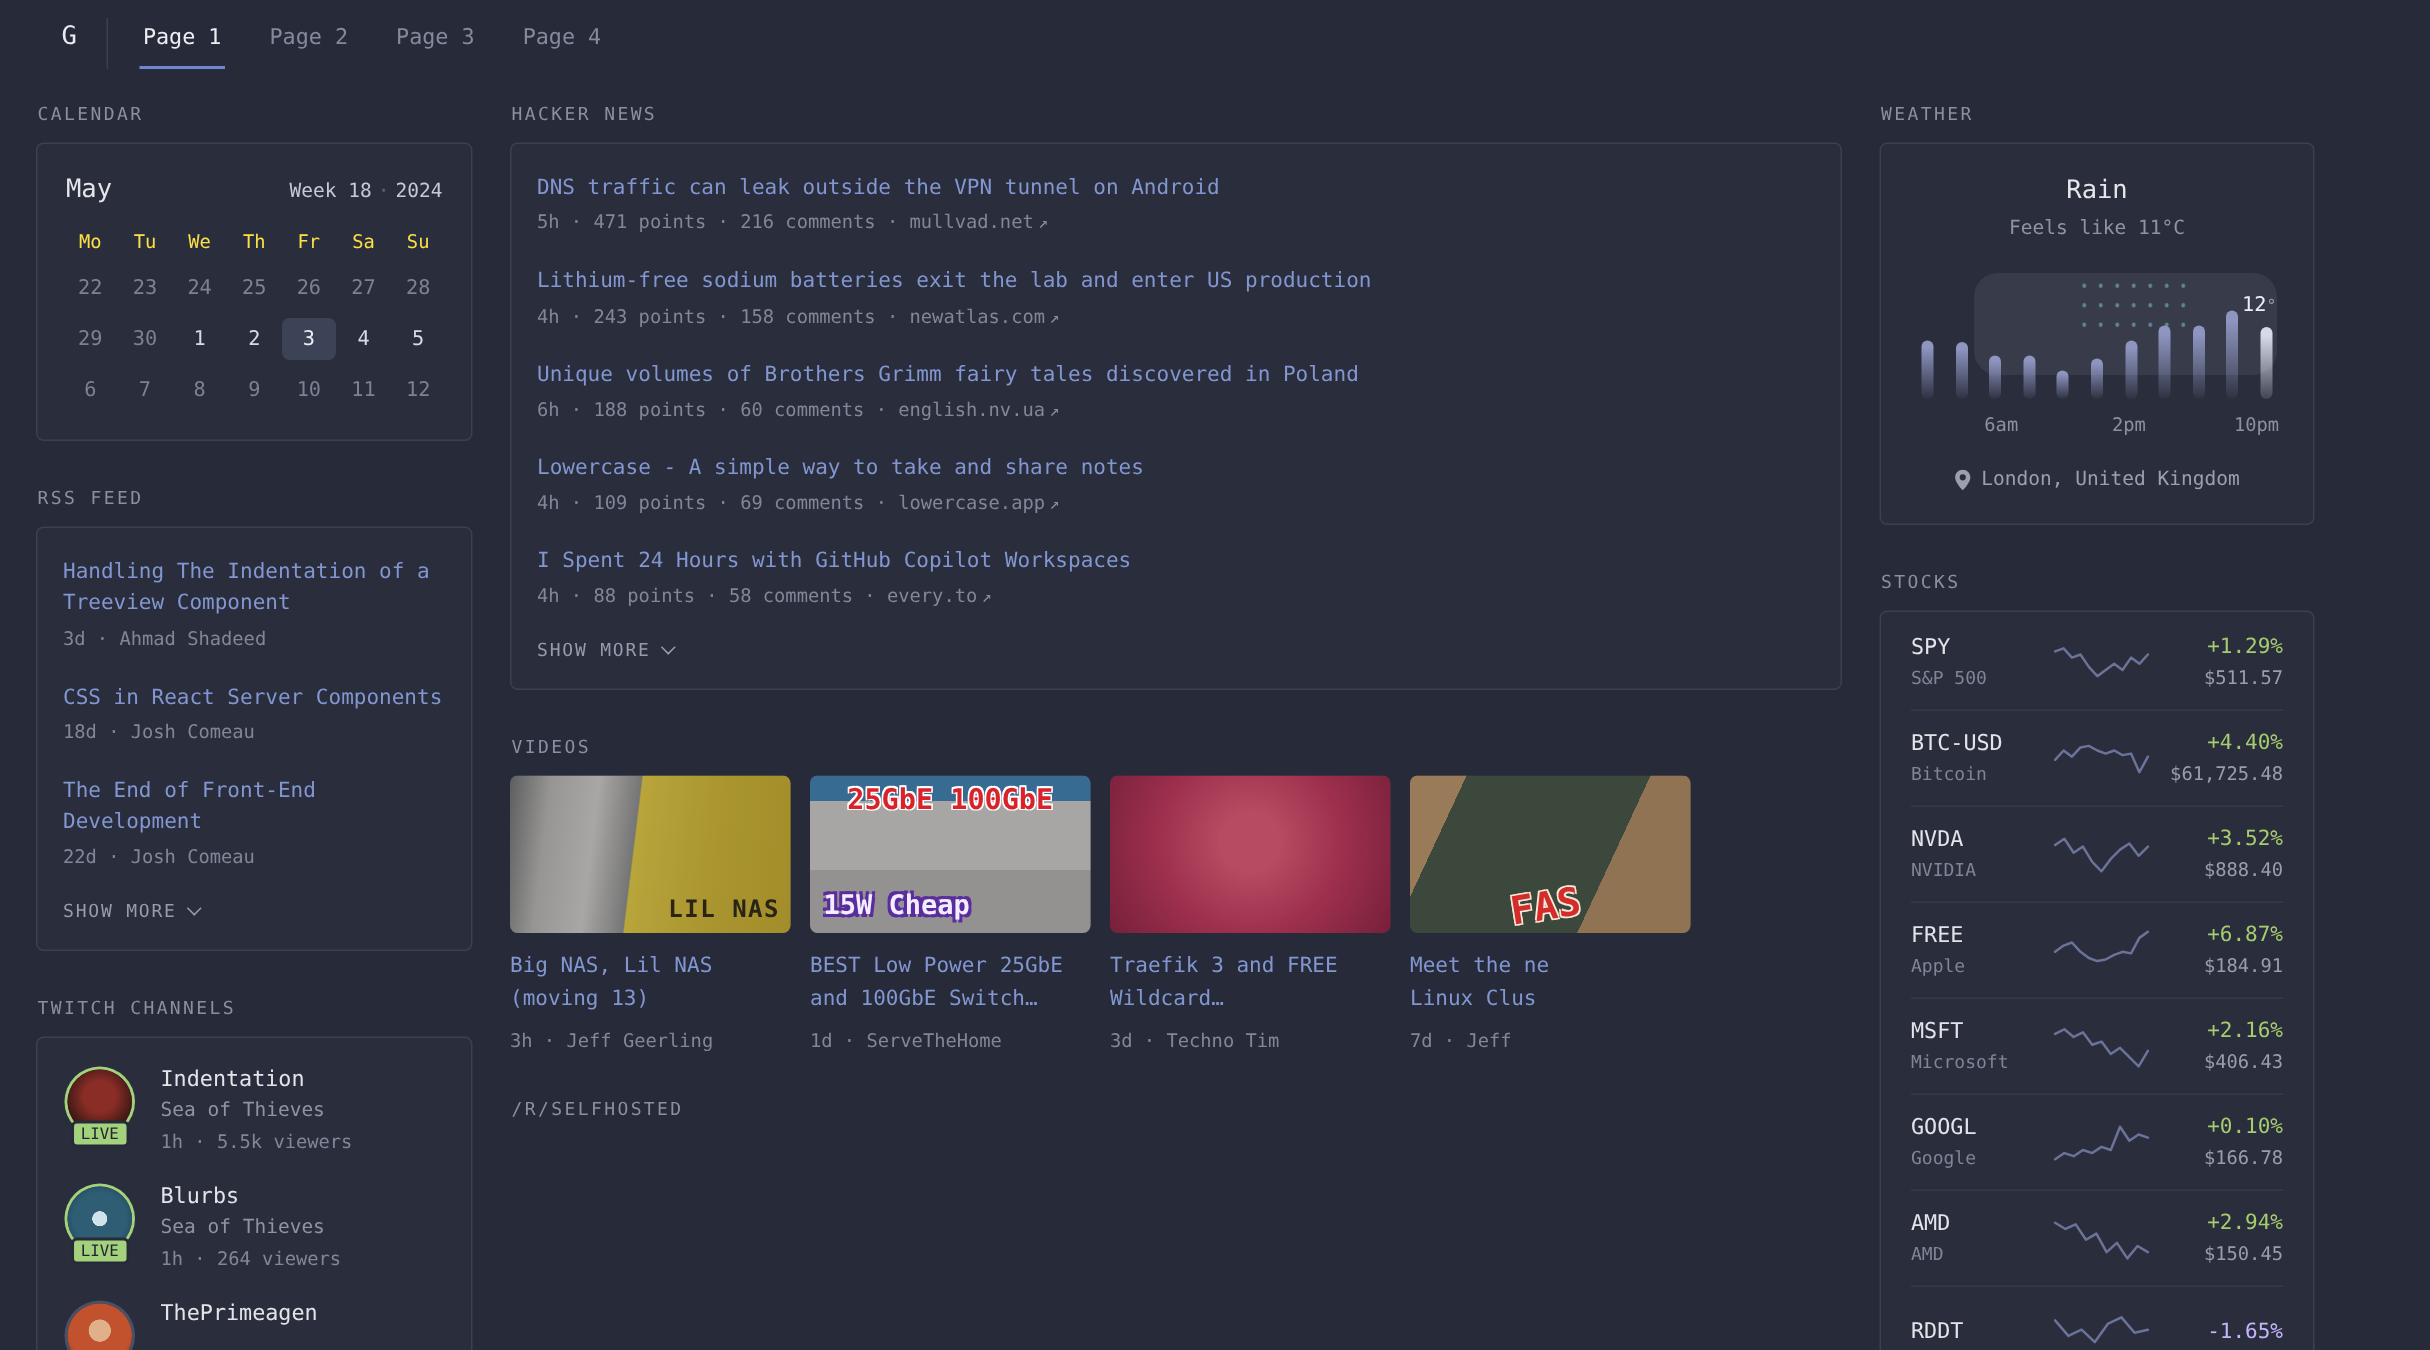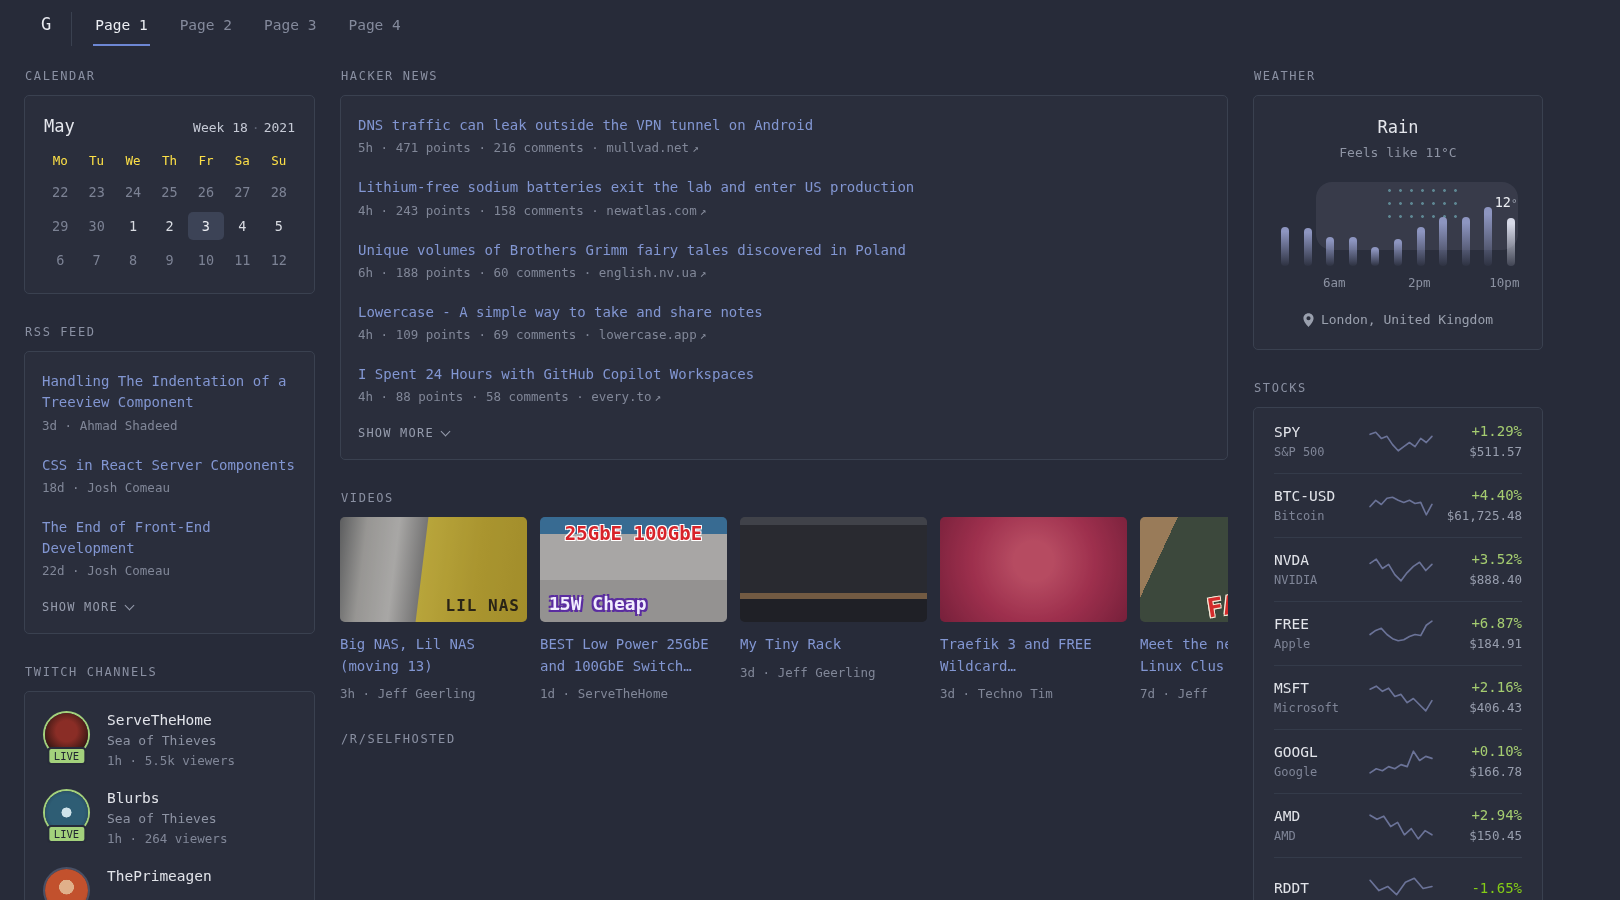--- a/index.html
+++ b/index.html
@@ -96,21 +96,21 @@
   .stock-row { display:flex; align-items:center; padding:13px 0 14px; cursor:pointer; }
   .stock-row + .stock-row { border-top:1px solid #343b4a; }
   .s-left { width:92px; flex:none; }
   .s-ticker { color:#e2e4ea; font-size:14.5px; }
   .s-name { color:#7f8597; font-size:12px; margin-top:5px; }
   .s-spark { flex:1; display:flex; justify-content:center; align-items:center; }
   .s-spark svg { width:66px; height:33px; }
   .s-right { width:86px; flex:none; text-align:right; }
   .s-change { font-size:14px; }
   .s-change.up { color:#a5cd70; }
-  .s-change.down { color:#84cc16; }
+  .s-change.down { color:#c4b5fd; }
   .s-price { color:#989eae; font-size:12.5px; margin-top:5px; }
 </style>
 </head>
 <body>
 
 <div class="header">
   <div class="logo-box">
     <span class="logo">G</span>
   </div>
   <div class="tabs" id="nav-tabs">
@@ -123,21 +123,21 @@
 
 <div class="main">
 
   <div class="col-left">
     <div class="section">
       <div class="section-title">CALENDAR</div>
       <div class="card">
         <div class="cal-head">
           <div class="cal-month">May</div>
           <div class="cal-week">
-            <span>Week 18</span><span class="cal-dot">·</span><span>2021</span>
+            <span>Week 18</span><span class="cal-dot">·</span><span>2024</span>
           </div>
         </div>
         <div class="cal-grid" id="cal-grid">
             <div class="cal-dow">Mo</div>
             <div class="cal-dow">Tu</div>
             <div class="cal-dow">We</div>
             <div class="cal-dow">Th</div>
             <div class="cal-dow">Fr</div>
             <div class="cal-dow">Sa</div>
             <div class="cal-dow">Su</div>
@@ -189,21 +189,21 @@
     </div>
 
     <div class="section">
       <div class="section-title">TWITCH CHANNELS</div>
       <div class="card" id="twitch-card">
           <div class="tw-item">
             <div class="tw-avatar av-cohh live">
               <div class="live-badge">LIVE</div>
             </div>
             <div class="tw-info">
-              <div class="tw-name">ServeTheHome</div>
+              <div class="tw-name">Indentation</div>
               <div class="tw-cat">Sea of Thieves</div>
               <div class="tw-meta">1h · 5.5k viewers</div>
             </div>
           </div>
           <div class="tw-item">
             <div class="tw-avatar av-blurbs live">
               <div class="live-badge">LIVE</div>
             </div>
             <div class="tw-info">
               <div class="tw-name">Blurbs</div>
@@ -262,25 +262,20 @@
             <div class="video-title">Big NAS, Lil NAS (moving 13)</div>
             <div class="video-meta">3h · Jeff Geerling</div>
           </div>
           <div class="video-card">
             <div class="thumb v2">
               <span class="tlabel t-25g">25GbE 100GbE</span>
               <span class="tlabel t-15w">15W Cheap</span>
             </div>
             <div class="video-title">BEST Low Power 25GbE and 100GbE Switch…</div>
             <div class="video-meta">1d · ServeTheHome</div>
-          </div>
-          <div class="video-card">
-            <div class="thumb v3"></div>
-            <div class="video-title">My Tiny Rack</div>
-            <div class="video-meta">3d · Jeff Geerling</div>
           </div>
           <div class="video-card">
             <div class="thumb v4"></div>
             <div class="video-title">Traefik 3 and FREE Wildcard…</div>
             <div class="video-meta">3d · Techno Tim</div>
           </div>
           <div class="video-card">
             <div class="thumb v5">
               <span class="tlabel t-fas">FAS</span>
             </div>

